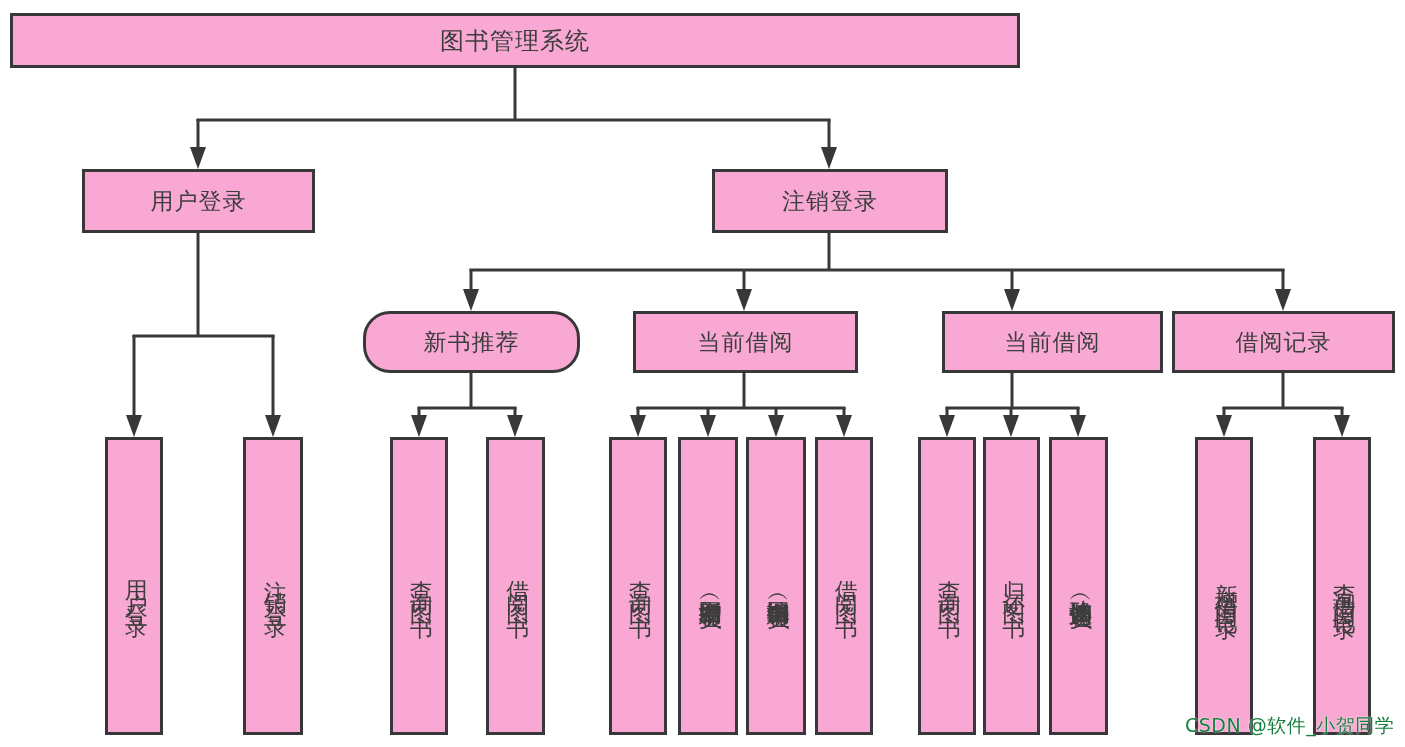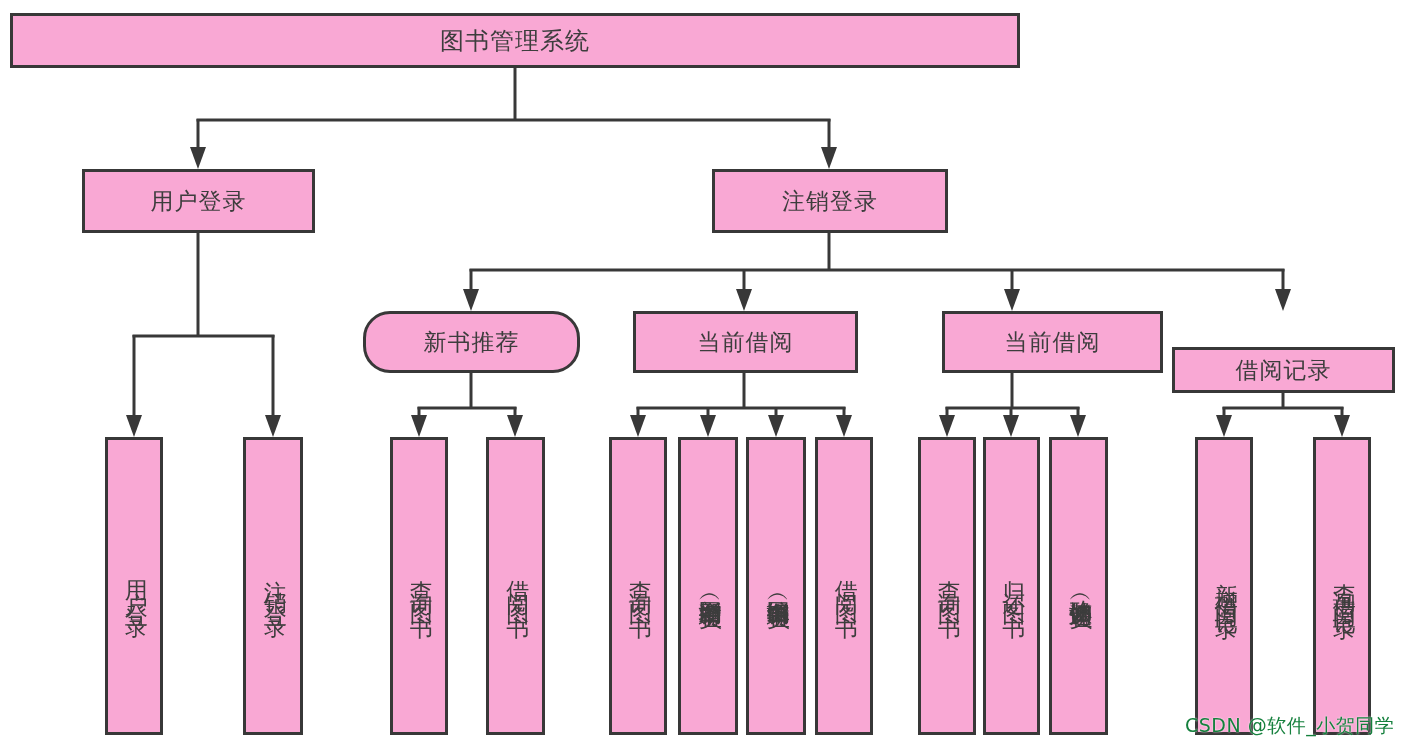--- a/index.html
+++ b/index.html
@@ -130,21 +130,21 @@
 
   <div class="node h" id="n-l3-0" style="left: 363px; top: 311px; width: 217px; height: 62px; border-radius: 27px;">
     <span>新书推荐</span>
   </div>
   <div class="node h" id="n-l3-1" style="left: 633px; top: 311px; width: 225px; height: 62px;">
     <span>当前借阅</span>
   </div>
   <div class="node h" id="n-l3-2" style="left: 902px; top: 311px; width: 221px; height: 62px; margin-left: 40px;">
     <span>当前借阅</span>
   </div>
-  <div class="node h" id="n-l3-3" style="left: 1172px; top: 311px; width: 223px; height: 46px; margin-top: 36px;">
+  <div class="node h" id="n-l3-3" style="left: 1172px; top: 311px; width: 223px; height: 62px;">
     <span>借阅记录</span>
   </div>
 
   <div class="node v" id="leaf-0" style="left: 105px; top: 437px; width: 58px; height: 298px;">
     <span style="letter-spacing: 12px;">用户登录</span>
   </div>
   <div class="node v" id="leaf-1" style="left: 243px; top: 437px; width: 60px; height: 298px;">
     <span style="letter-spacing: 12px;">注销登录</span>
   </div>
   <div class="node v" id="leaf-2" style="left: 390px; top: 437px; width: 58px; height: 298px;">

